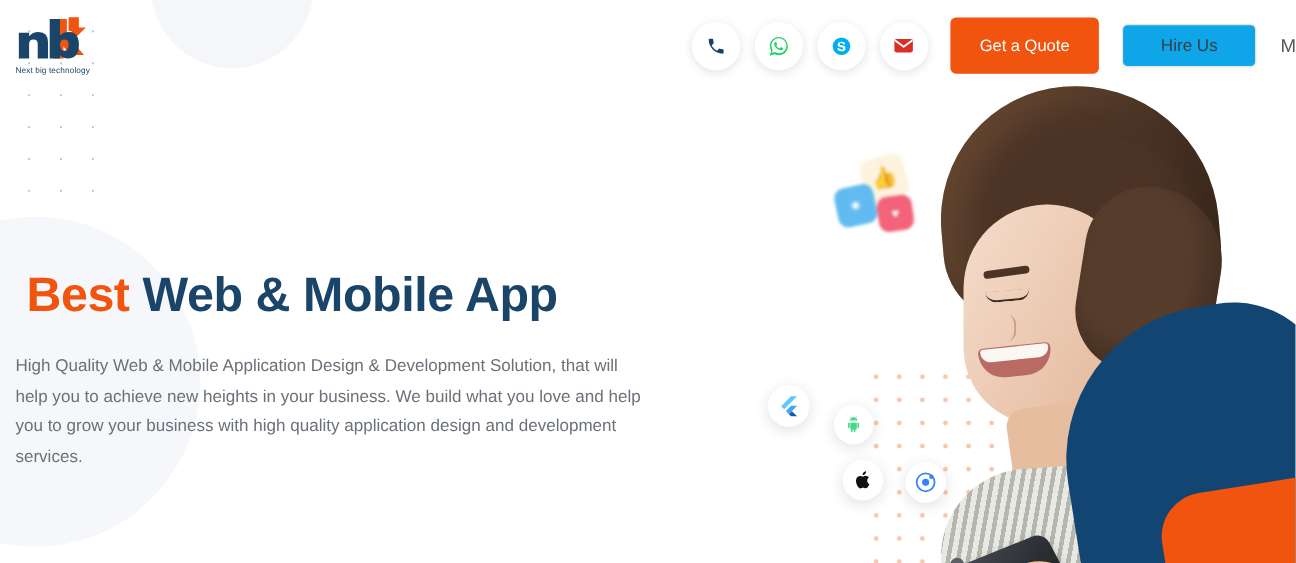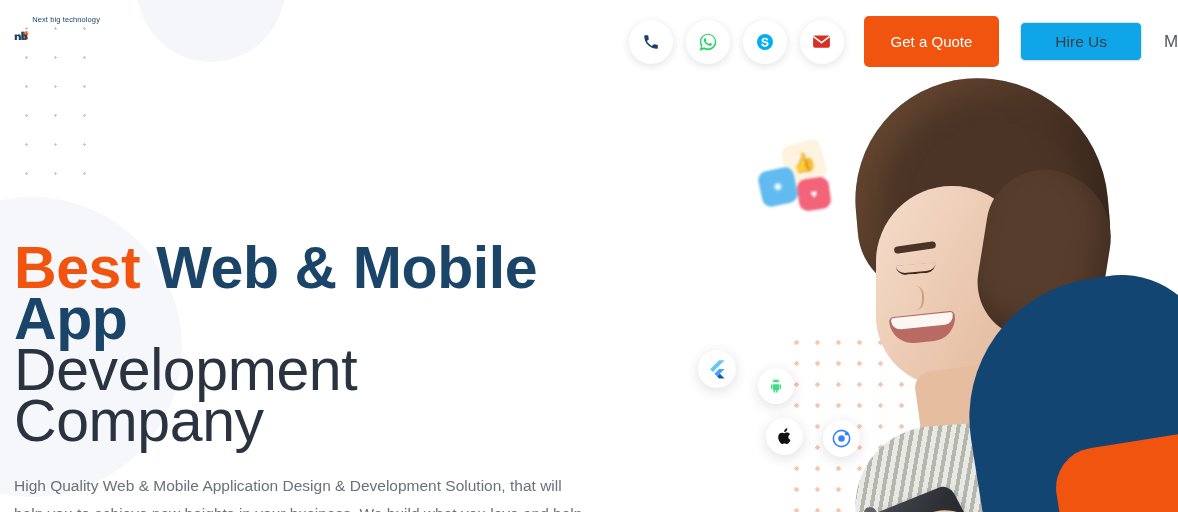--- a/index.html
+++ b/index.html
@@ -87,21 +87,21 @@
     display: flex;
     align-items: center;
     z-index: 30;
   }
 
   .logo-wrap {
     position: absolute;
     left: 14px; top: 14px;
     width: 86px; height: 62px;
     display: flex;
-    flex-direction: row;
+    flex-direction: column;
     align-items: flex-start;
     cursor: pointer;
   }
   .logo-mark { width: 78px; height: 44px; display: block; }
   .logo-tag {
     font-size: 7.5px;
     color: #1b4568;
     letter-spacing: .1px;
     margin-top: 1px;
     white-space: nowrap;
@@ -169,25 +169,26 @@
   }
 
   
   .hero-copy {
     position: absolute;
     left: 14px; top: 243px;
     width: 600px;
     z-index: 20;
   }
   .headline {
-    font-size: 59px;
+    font-size: 44px;
     line-height: 51px;
     letter-spacing: -.4px;
     color: #1b4568;
     font-weight: 400;
+    margin-left: 10px;
   }
   .headline .hl-accent { color: #f0540f; font-weight: 700; }
   .headline .hl-strong { color: #1b4568; font-weight: 700; }
   .headline .hl-line2 { display: block; color: #2a3340; font-weight: 400; }
 
   .hero-para {
     margin-top: 25px;
     width: 580px;
     font-size: 15.5px;
     line-height: 27.5px;
@@ -495,18 +496,17 @@
       <button class="btn-hire">Hire Us</button>
       <div class="nav-clipped">M</div>
 
     </div>
   </div>
 
   <div class="hero-copy">
     <h1 class="headline">
       <span class="hl-accent">Best</span>
       <span class="hl-strong">Web &amp; Mobile App</span>
-      <span class="hl-line2">Development Company</span>
     </h1>
     <p class="hero-para">High Quality Web &amp; Mobile Application Design &amp; Development Solution, that will help you to achieve new heights in your business. We build what you love and help you to grow your business with high quality application design and development services.</p>
   </div>
 
 </div>
 
 </body></html>

